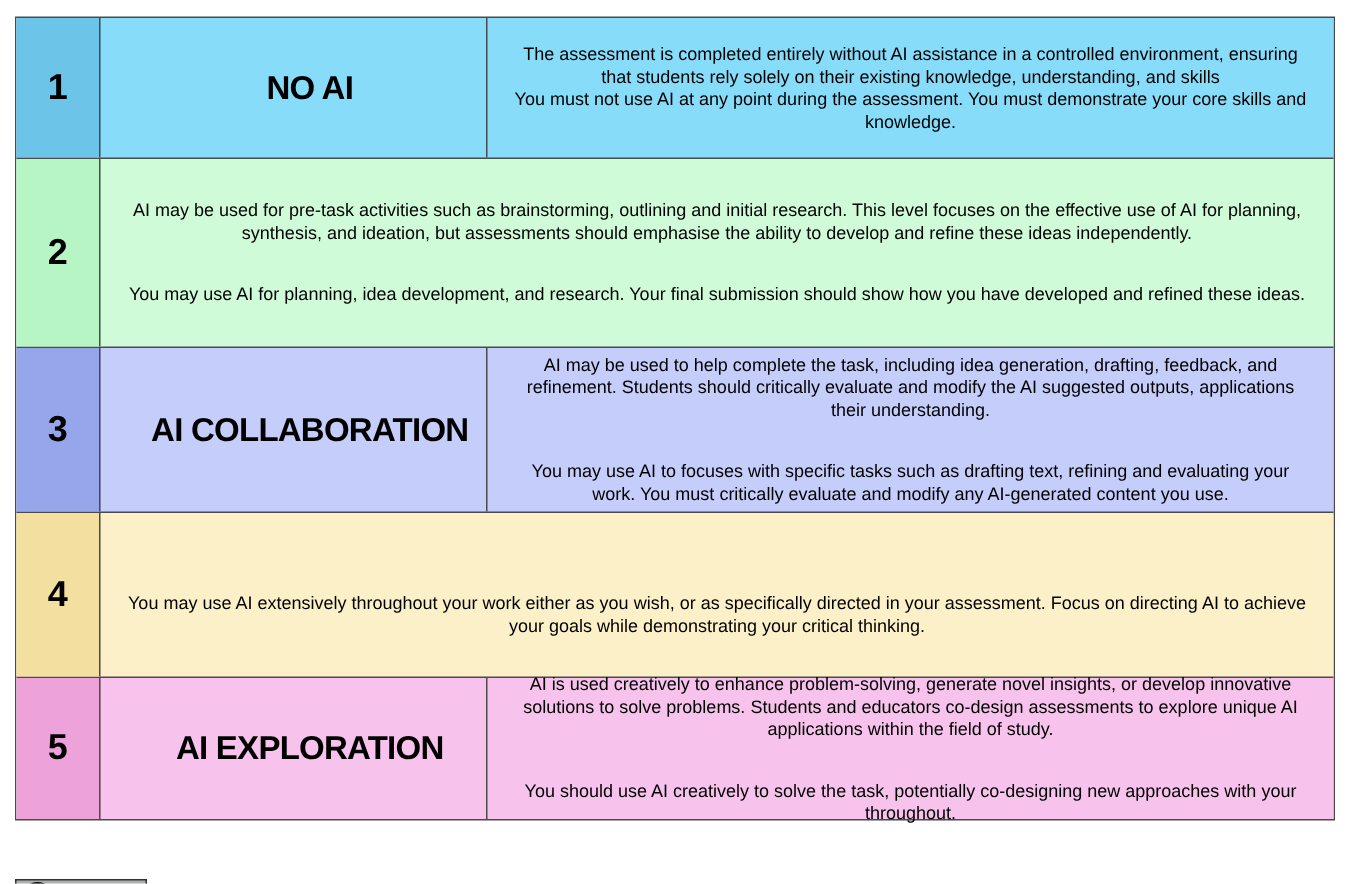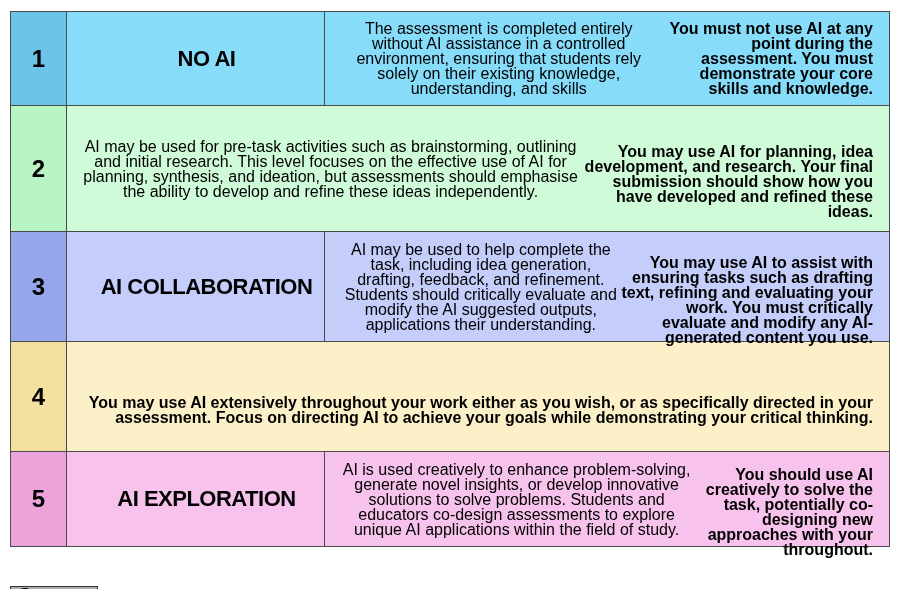--- a/index.html
+++ b/index.html
@@ -2,23 +2,23 @@
 <html><head>
 <meta charset="utf-8">
 <style>
   html, body { margin:0; padding:0; background:#ffffff; }
   body { width:900px; height:589px; position:relative; overflow:hidden; font-family:"Liberation Sans", sans-serif; color:#000; }
   .scale { position:absolute; left:10px; top:11px; width:880px; border:1px solid #4a4a4a; box-sizing:border-box; }
   .row { display:flex; border-bottom:1px solid #4a4a4a; box-sizing:border-box; }
   .row:last-child { border-bottom:none; }
   .num { width:55px; flex:none; border-right:1px solid #4a4a4a; display:flex; align-items:center; justify-content:center; font-weight:bold; font-size:24px; }
   .title { width:235px; flex:none; border-right:1px solid #4a4a4a; display:flex; align-items:center; justify-content:center; font-weight:bold; font-size:22px; letter-spacing:-0.5px; text-align:center;margin-left:22px; }
-  .desc { flex:1; display:flex; flex-direction:row; justify-content:center; align-items:center; text-align:center; padding:0 16px; font-size:16px; line-height:15px; }
+  .desc { flex:1; display:flex; flex-direction:column; justify-content:center; align-items:center; text-align:center; padding:0 16px; font-size:12px; line-height:15px; }
   .desc p { margin:0; }
-  .desc .guide { font-weight:bold;text-align:right; }
+  .desc .guide { font-weight:normal; }
   .gap .guide { margin-top:26px; }
   .footer { position:absolute; left:10px; top:586px; display:flex; align-items:center; }
   .cc { width:88px; height:30px; background:#aab0ab; border:1px solid #333; box-sizing:border-box; position:relative; }
   .cc .circ { position:absolute; top:2px; width:18px; height:18px; border-radius:50%; background:#fff; border:2px solid #000; box-sizing:border-box; font-size:8px; font-weight:bold; display:flex; align-items:center; justify-content:center; }
   .cc .bar { position:absolute; left:0; right:0; bottom:0; height:8px; background:#000; color:#fff; font-size:6px; display:flex; justify-content:space-around; align-items:center; padding-left:18px; }
   .cite { margin-left:8px; font-size:13.5px; color:#0f766e; }
 </style>
 </head>
 <body>
 
@@ -39,21 +39,21 @@
       <p>AI may be used for pre-task activities such as brainstorming, outlining and initial research. This level focuses on the effective use of AI for planning, synthesis, and ideation, but assessments should emphasise the ability to develop and refine these ideas independently.</p>
       <p class="guide">You may use AI for planning, idea development, and research. Your final submission should show how you have developed and refined these ideas.</p>
     </div>
   </div>
 
   <div class="row gap" style="height:110px;background:#c5cdfa;">
     <div class="num" style="background:#95a6ea;">3</div>
     <div class="title">AI COLLABORATION</div>
     <div class="desc">
       <p>AI may be used to help complete the task, including idea generation, drafting, feedback, and refinement. Students should critically evaluate and modify the AI suggested outputs, applications their understanding.</p>
-      <p class="guide">You may use AI to assist with ensuring tasks such as drafting text, refining and evaluating your work. You must critically evaluate and modify any AI-generated content you use.</p>
+      <p class="guide">You may use AI to focuses with specific tasks such as drafting text, refining and evaluating your work. You must critically evaluate and modify any AI-generated content you use.</p>
     </div>
   </div>
 
   <div class="row gap" style="height:110px;background:#fcf0c8;">
     <div class="num" style="background:#f3df9f;">4</div>
     <div class="desc">
       <p class="guide">You may use AI extensively throughout your work either as you wish, or as specifically directed in your assessment. Focus on directing AI to achieve your goals while demonstrating your critical thinking.</p>
     </div>
   </div>
 

